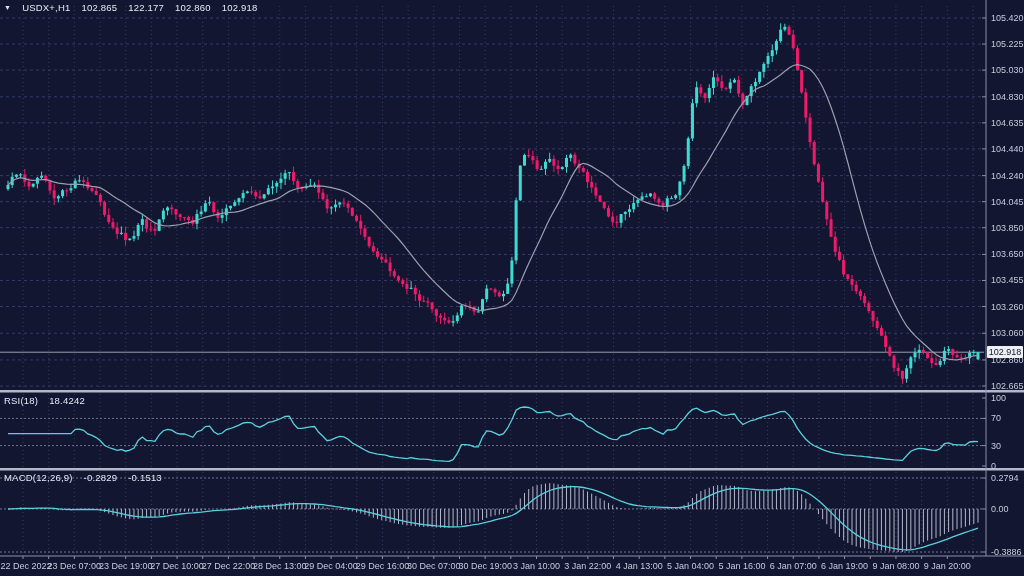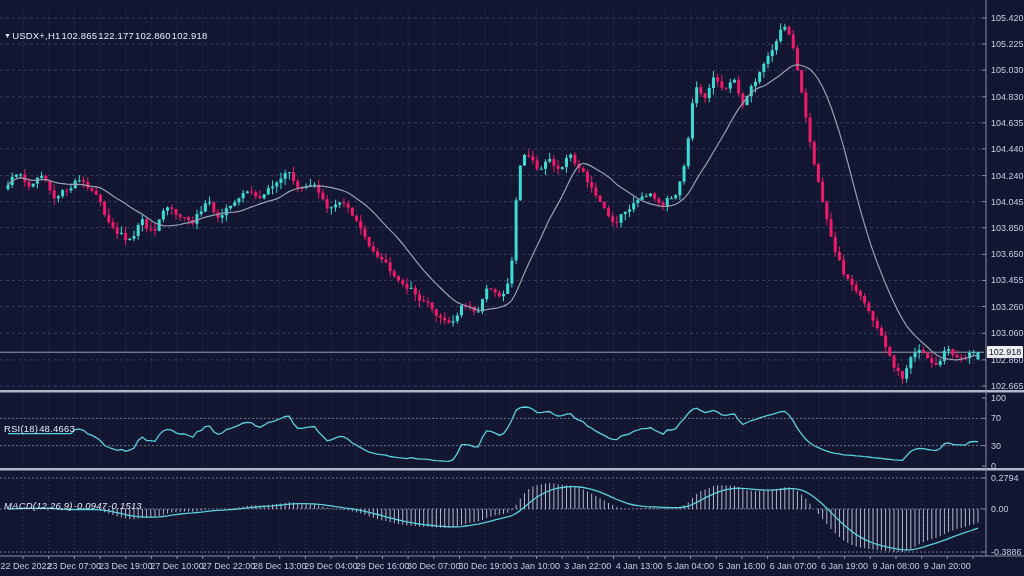--- a/index.html
+++ b/index.html
@@ -1,20 +1,20 @@
 <!DOCTYPE html>
 <html><head>
 <meta charset="utf-8">
 <style>
   html,body{margin:0;padding:0;background:#0b0e22;}
   #root{position:relative;width:1024px;height:576px;background:#121631;overflow:hidden;
         font-family:"Liberation Sans",sans-serif;}
   #plot{position:absolute;left:0;top:0;}
   .overlay{position:absolute;color:#e6e9f4;font-size:9.5px;letter-spacing:.2px;white-space:nowrap;
-           display:flex;align-items:center;gap:1px;z-index:5;margin-top:28px;}
+           display:flex;align-items:center;gap:11px;z-index:5;}
   .tri{font-size:7px;color:#dfe3ee;transform:translateY(-0.5px);}
   .qv{color:#e6e9f4;text-align:right;}
   #price-tag{position:absolute;left:987px;top:346px;width:36px;height:12px;background:#eef0f4;
              color:#121631;font-size:9px;line-height:12px;text-align:center;z-index:6;border-radius:1px;}
   .pane-label{z-index:5;}
 </style>
 </head>
 <body>
 
 <div id="root">
@@ -982,23 +982,23 @@
     <span class="tri">▼</span>
     <span>USDX+,H1</span>
     <span class="qv">102.865</span>
     <span class="qv">122.177</span>
     <span class="qv">102.860</span>
     <span class="qv">102.918</span>
   </div>
 
   <div class="overlay pane-label" style="left:4px;top:395px;">
     <span>RSI(18)</span>
-    <span>48.4663</span>
+    <span>18.4242</span>
   </div>
 
-  <div class="overlay pane-label" style="left:4px;top:472px;font-style:italic;">
+  <div class="overlay pane-label" style="left:4px;top:472px;">
     <span>MACD(12,26,9)</span>
-    <span>-0.0947</span>
+    <span>-0.2829</span>
     <span>-0.1513</span>
   </div>
 
   <div id="price-tag">102.918</div>
 </div>
 
 </body></html>

